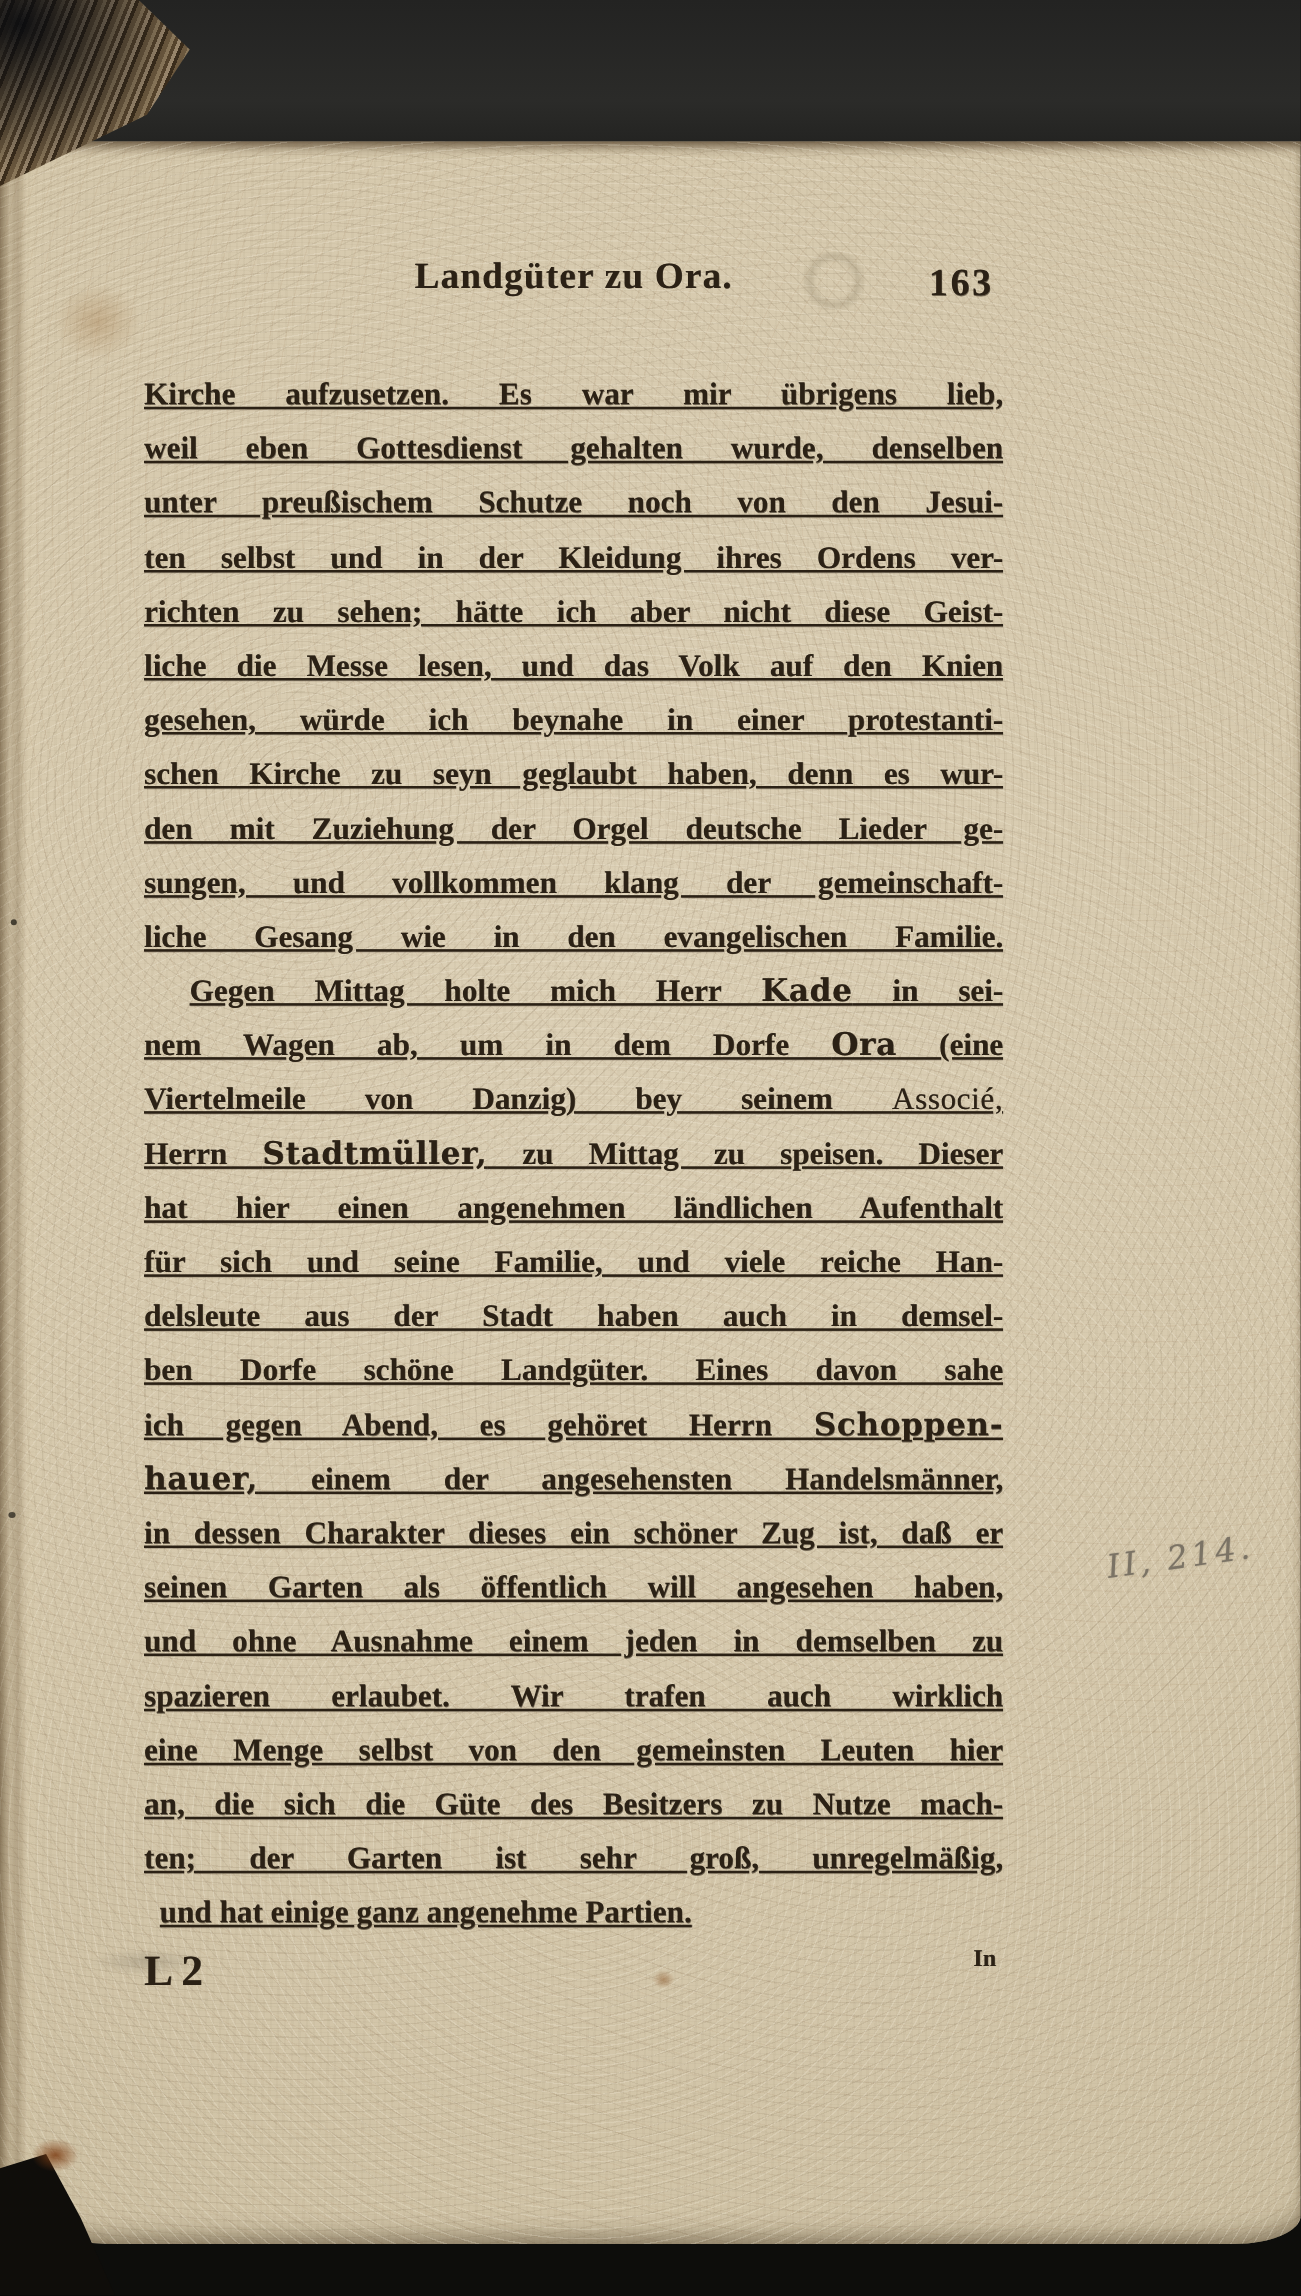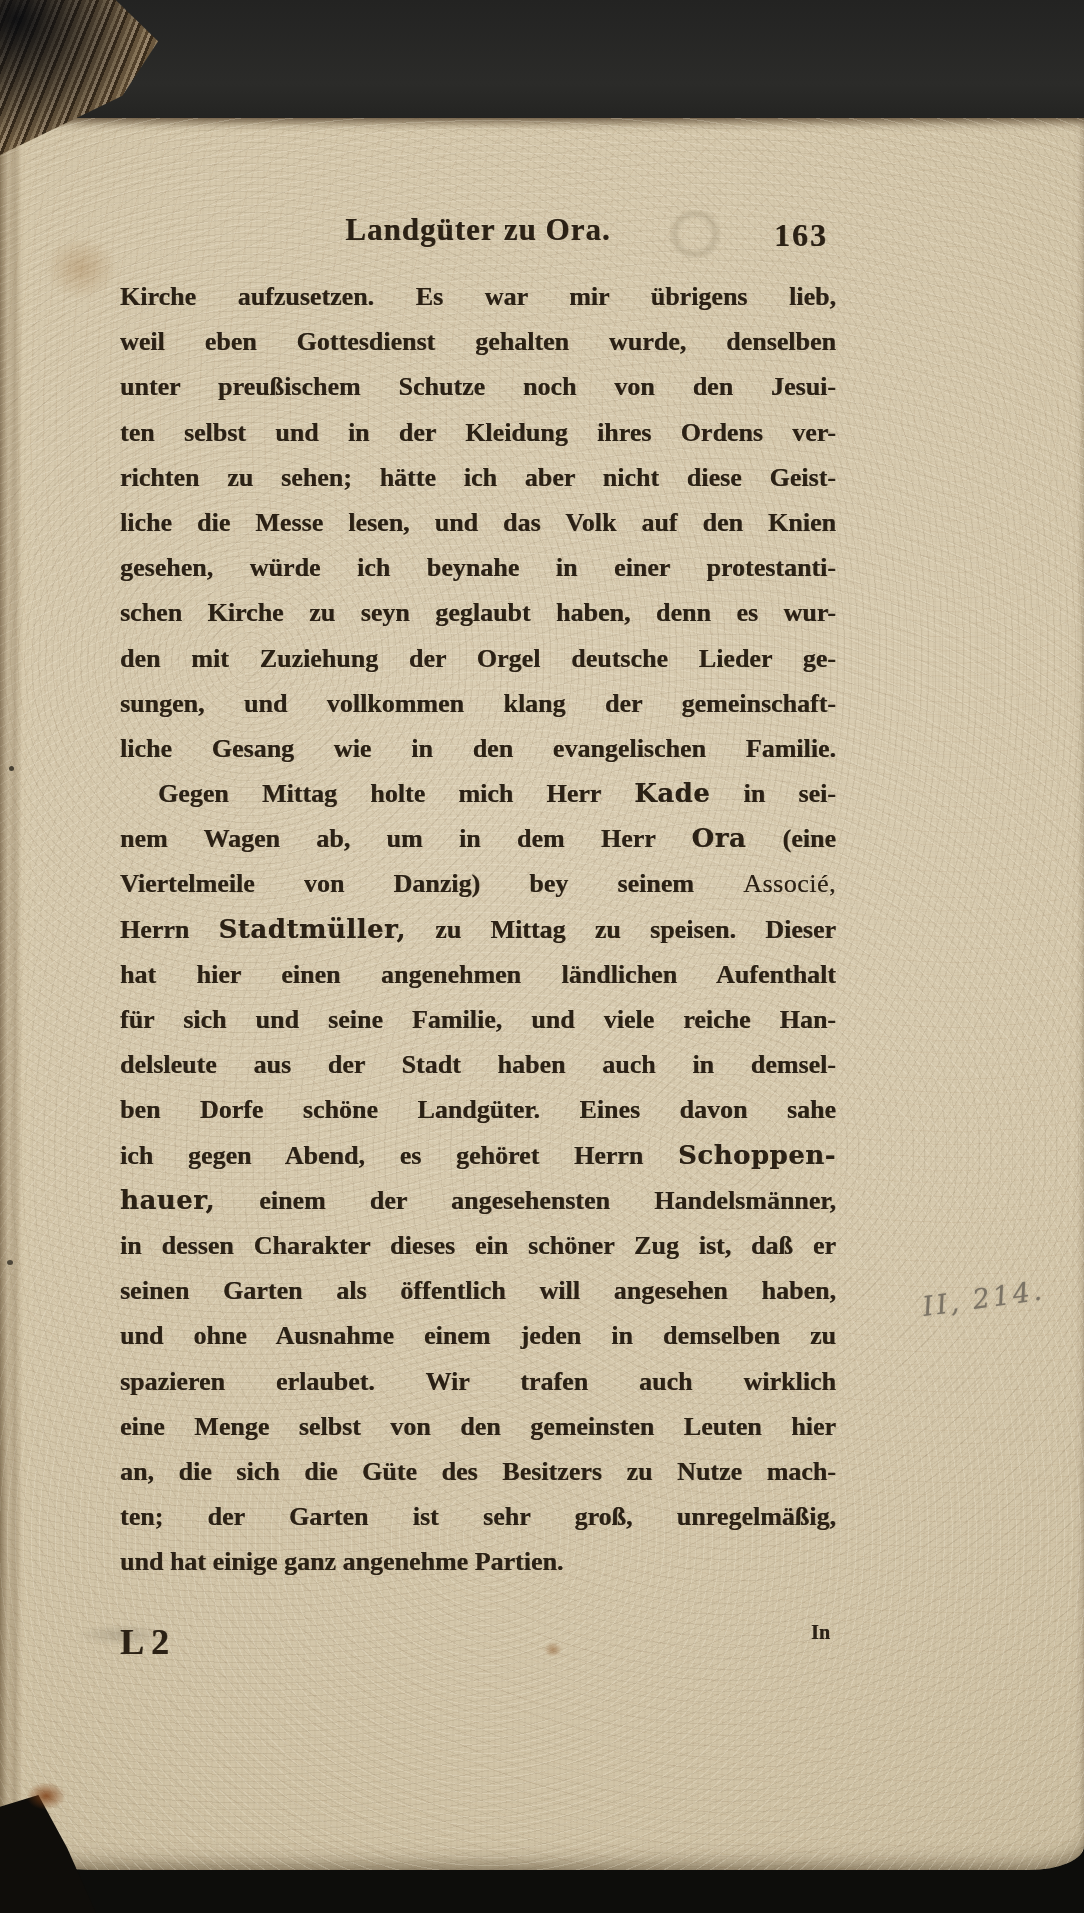--- a/index.html
+++ b/index.html
@@ -100,29 +100,29 @@
   }
   .running-title {
     display:block; text-align:center;
     font-size:31px; font-weight:bold; letter-spacing:1px;
   }
   .page-number {
     position:absolute; right:8px; top:5px;
     font-size:32px; font-weight:bold; letter-spacing:2px;
   }
   .text-block {
-    position:absolute; left:120px; top:156px; width:716px;
+    position:absolute; left:120px; top:188px; width:716px;text-decoration:underline;
   }
   .line {
     height:45.2px; line-height:45.2px; overflow:hidden;
     font-size:26px; font-weight:bold;
     text-align:justify; text-align-last:justify;
   }
   .line.indent { padding-left:38px; }
-  .line.last { text-align:left; text-align-last:left; }
+  .line.last { text-align:left; text-align-last:left;margin-left:13px; }
   .seg-fr { }
   .seg-schwab { font-family:"DejaVu Serif", serif; letter-spacing:.5px; }
   .seg-ant { font-family:"Liberation Serif", serif; font-weight:normal; letter-spacing:.5px; }
   .footer-row {
     position:absolute; left:120px; top:1503px; width:716px; height:46px;
   }
   .signature { display:block; text-align:left; font-size:36px; font-weight:bold; }
   .catchword { position:absolute; right:6px; top:0; font-size:20px; font-weight:bold; }
   
   .margin-note {
@@ -161,21 +161,21 @@
         <div class="line"><span class="seg-fr">unter preußischem Schutze noch von den Jesui-</span></div>
         <div class="line"><span class="seg-fr">ten selbst und in der Kleidung ihres Ordens ver-</span></div>
         <div class="line"><span class="seg-fr">richten zu sehen; hätte ich aber nicht diese Geist-</span></div>
         <div class="line"><span class="seg-fr">liche die Messe lesen, und das Volk auf den Knien</span></div>
         <div class="line"><span class="seg-fr">gesehen, würde ich beynahe in einer protestanti-</span></div>
         <div class="line"><span class="seg-fr">schen Kirche zu seyn geglaubt haben, denn es wur-</span></div>
         <div class="line"><span class="seg-fr">den mit Zuziehung der Orgel deutsche Lieder ge-</span></div>
         <div class="line"><span class="seg-fr">sungen, und vollkommen klang der gemeinschaft-</span></div>
         <div class="line"><span class="seg-fr">liche Gesang wie in den evangelischen Familie.</span></div>
         <div class="line indent"><span class="seg-fr">Gegen Mittag holte mich Herr </span><span class="seg-schwab">Kade</span><span class="seg-fr"> in sei-</span></div>
-        <div class="line"><span class="seg-fr">nem Wagen ab, um in dem Herr </span><span class="seg-schwab">Ora</span><span class="seg-fr"> (eine</span></div>
+        <div class="line"><span class="seg-fr">nem Wagen ab, um in dem Dorfe </span><span class="seg-schwab">Ora</span><span class="seg-fr"> (eine</span></div>
         <div class="line"><span class="seg-fr">Viertelmeile von Danzig) bey seinem </span><span class="seg-ant">Associé,</span></div>
         <div class="line"><span class="seg-fr">Herrn </span><span class="seg-schwab">Stadtmüller,</span><span class="seg-fr"> zu Mittag zu speisen. Dieser</span></div>
         <div class="line"><span class="seg-fr">hat hier einen angenehmen ländlichen Aufenthalt</span></div>
         <div class="line"><span class="seg-fr">für sich und seine Familie, und viele reiche Han-</span></div>
         <div class="line"><span class="seg-fr">delsleute aus der Stadt haben auch in demsel-</span></div>
         <div class="line"><span class="seg-fr">ben Dorfe schöne Landgüter.  Eines davon sahe</span></div>
         <div class="line"><span class="seg-fr">ich gegen Abend, es gehöret Herrn </span><span class="seg-schwab">Schoppen-</span></div>
         <div class="line"><span class="seg-schwab">hauer,</span><span class="seg-fr"> einem der angesehensten Handelsmänner,</span></div>
         <div class="line"><span class="seg-fr">in dessen Charakter dieses ein schöner Zug ist, daß er</span></div>
         <div class="line"><span class="seg-fr">seinen Garten als öffentlich will angesehen haben,</span></div>

